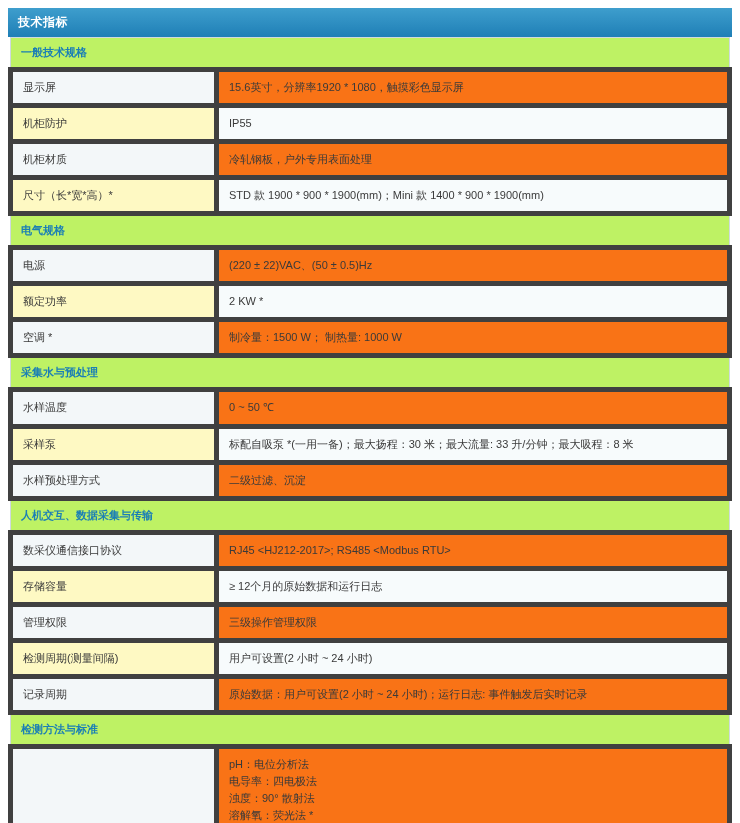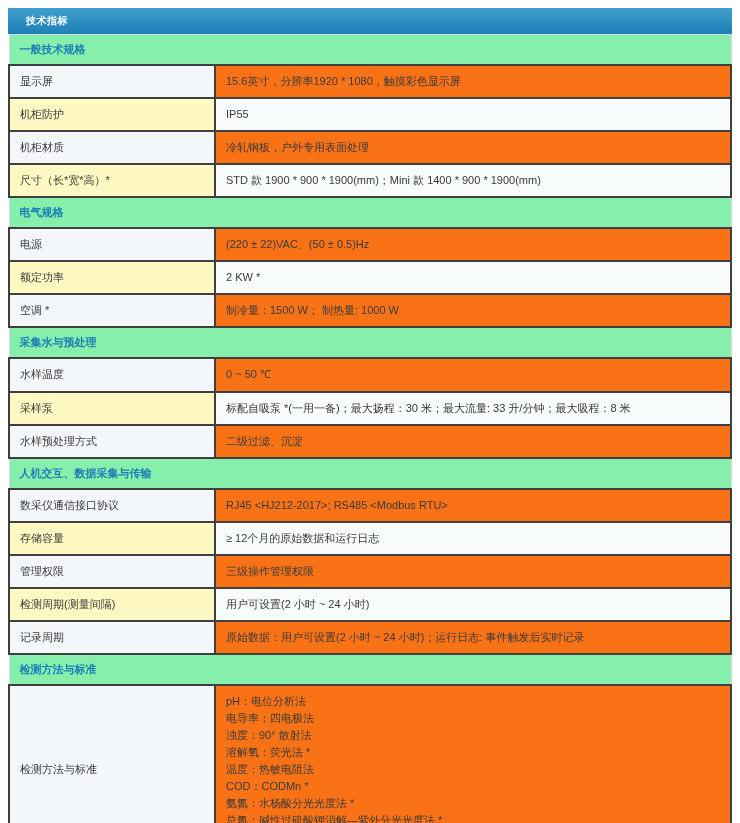--- a/index.html
+++ b/index.html
@@ -16,40 +16,40 @@
   }
   .sheet {
     width: 740px;
     padding: 8px 8px 0 8px;
   }
   
   .title-bar {
     background: #2b8fc4;
     background: linear-gradient(to bottom, #3e9ecd, #1f7fb6);
     color: #ffffff;
-    font-size: 10px;
+    font-size: 12px;
     font-weight: bold;
-    padding: 6px 18px;
+    padding: 6px 10px;
     letter-spacing: 0.5px;
   }
   
   table.spec {
     width: 100%;
     border-collapse: collapse;
     table-layout: fixed;
     font-size: 11px;
   }
   table.spec td {
-    border: 2px solid #404040;
+    border: 5px solid #404040;
     padding: 7px 10px;
     vertical-align: middle;
     line-height: 1.55;
   }
   tr.section td {
-    background: #86efac;
+    background: #bef264;
     color: #1b7fb5;
     font-weight: bold;
     font-size: 11px;
     padding: 6px 10px;
     border: 1px solid #cfd9df;
     margin-left: 12px;
   }
   tr.row td.k {
     width: 206px;
     background: #f3f7f9;

